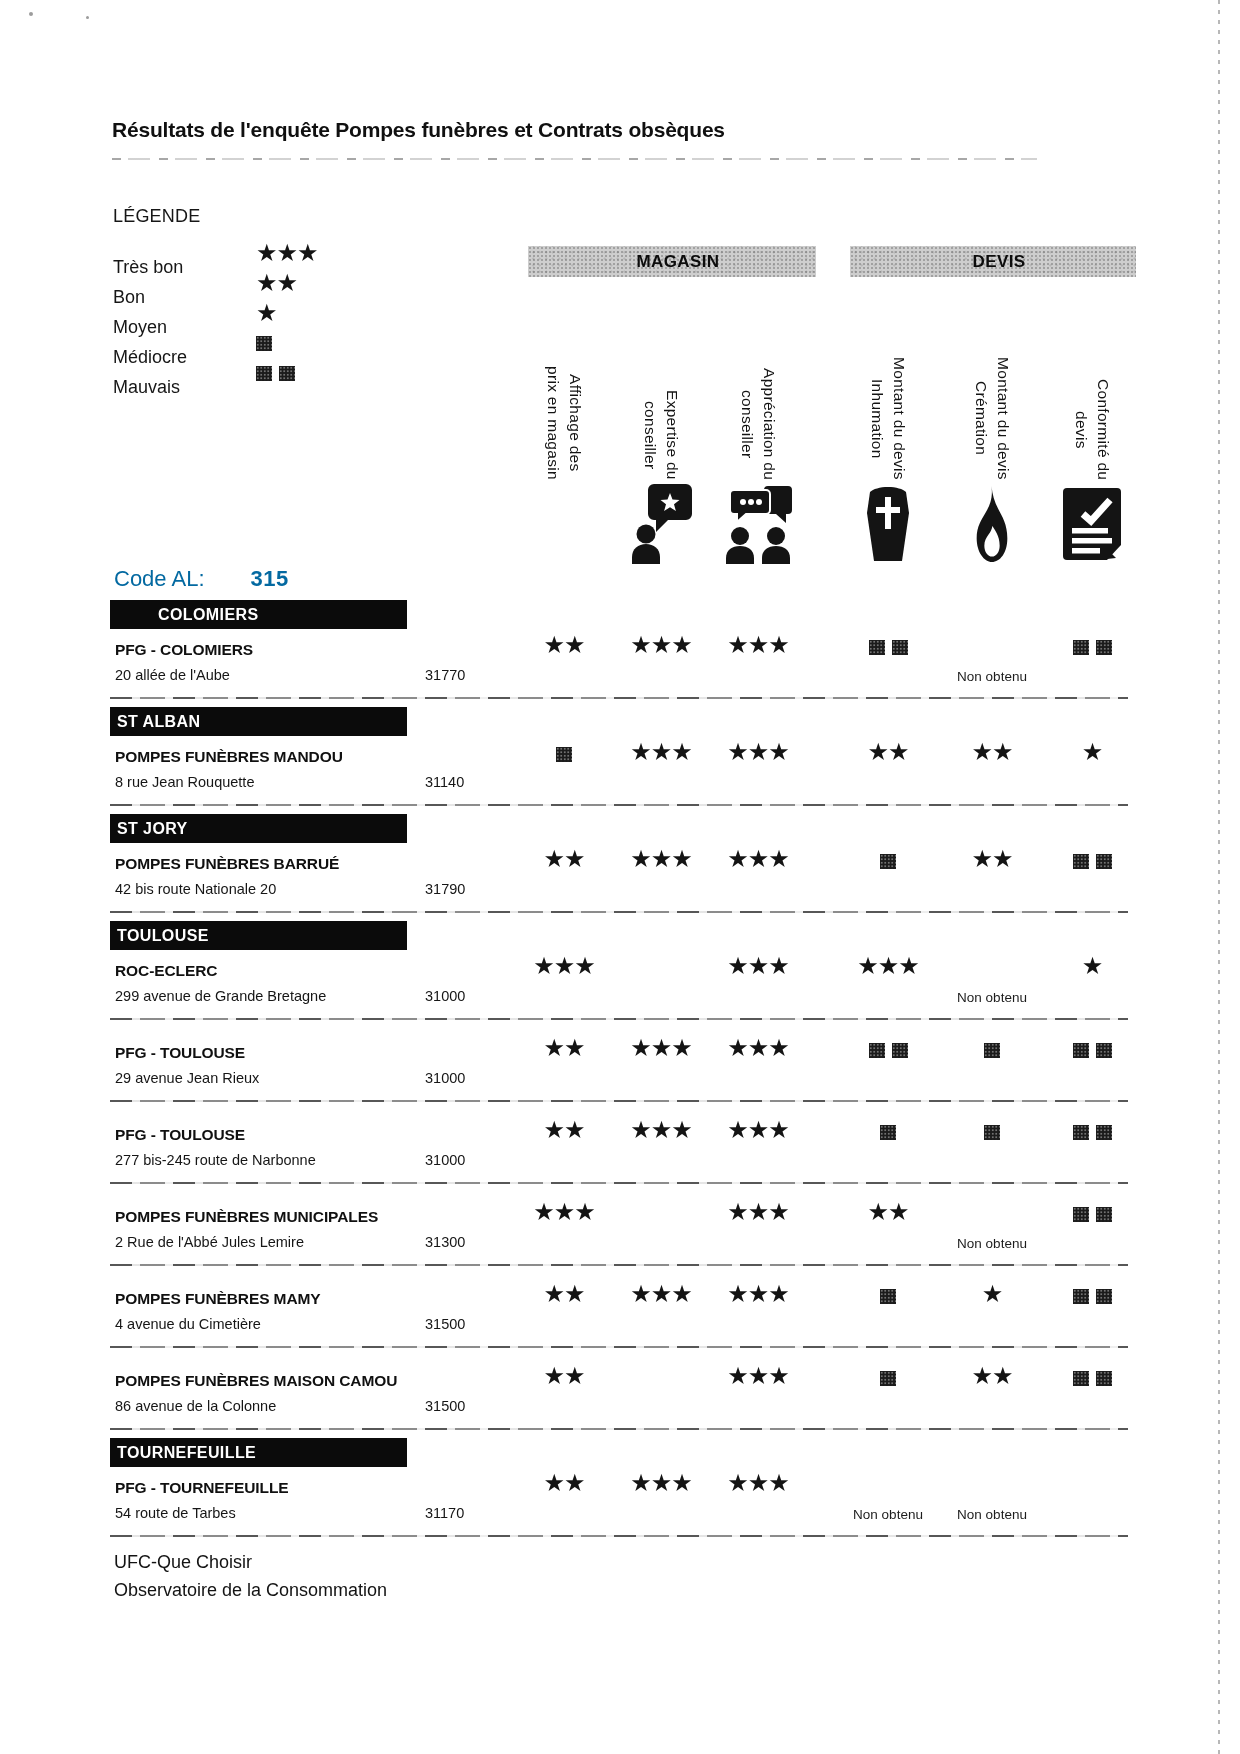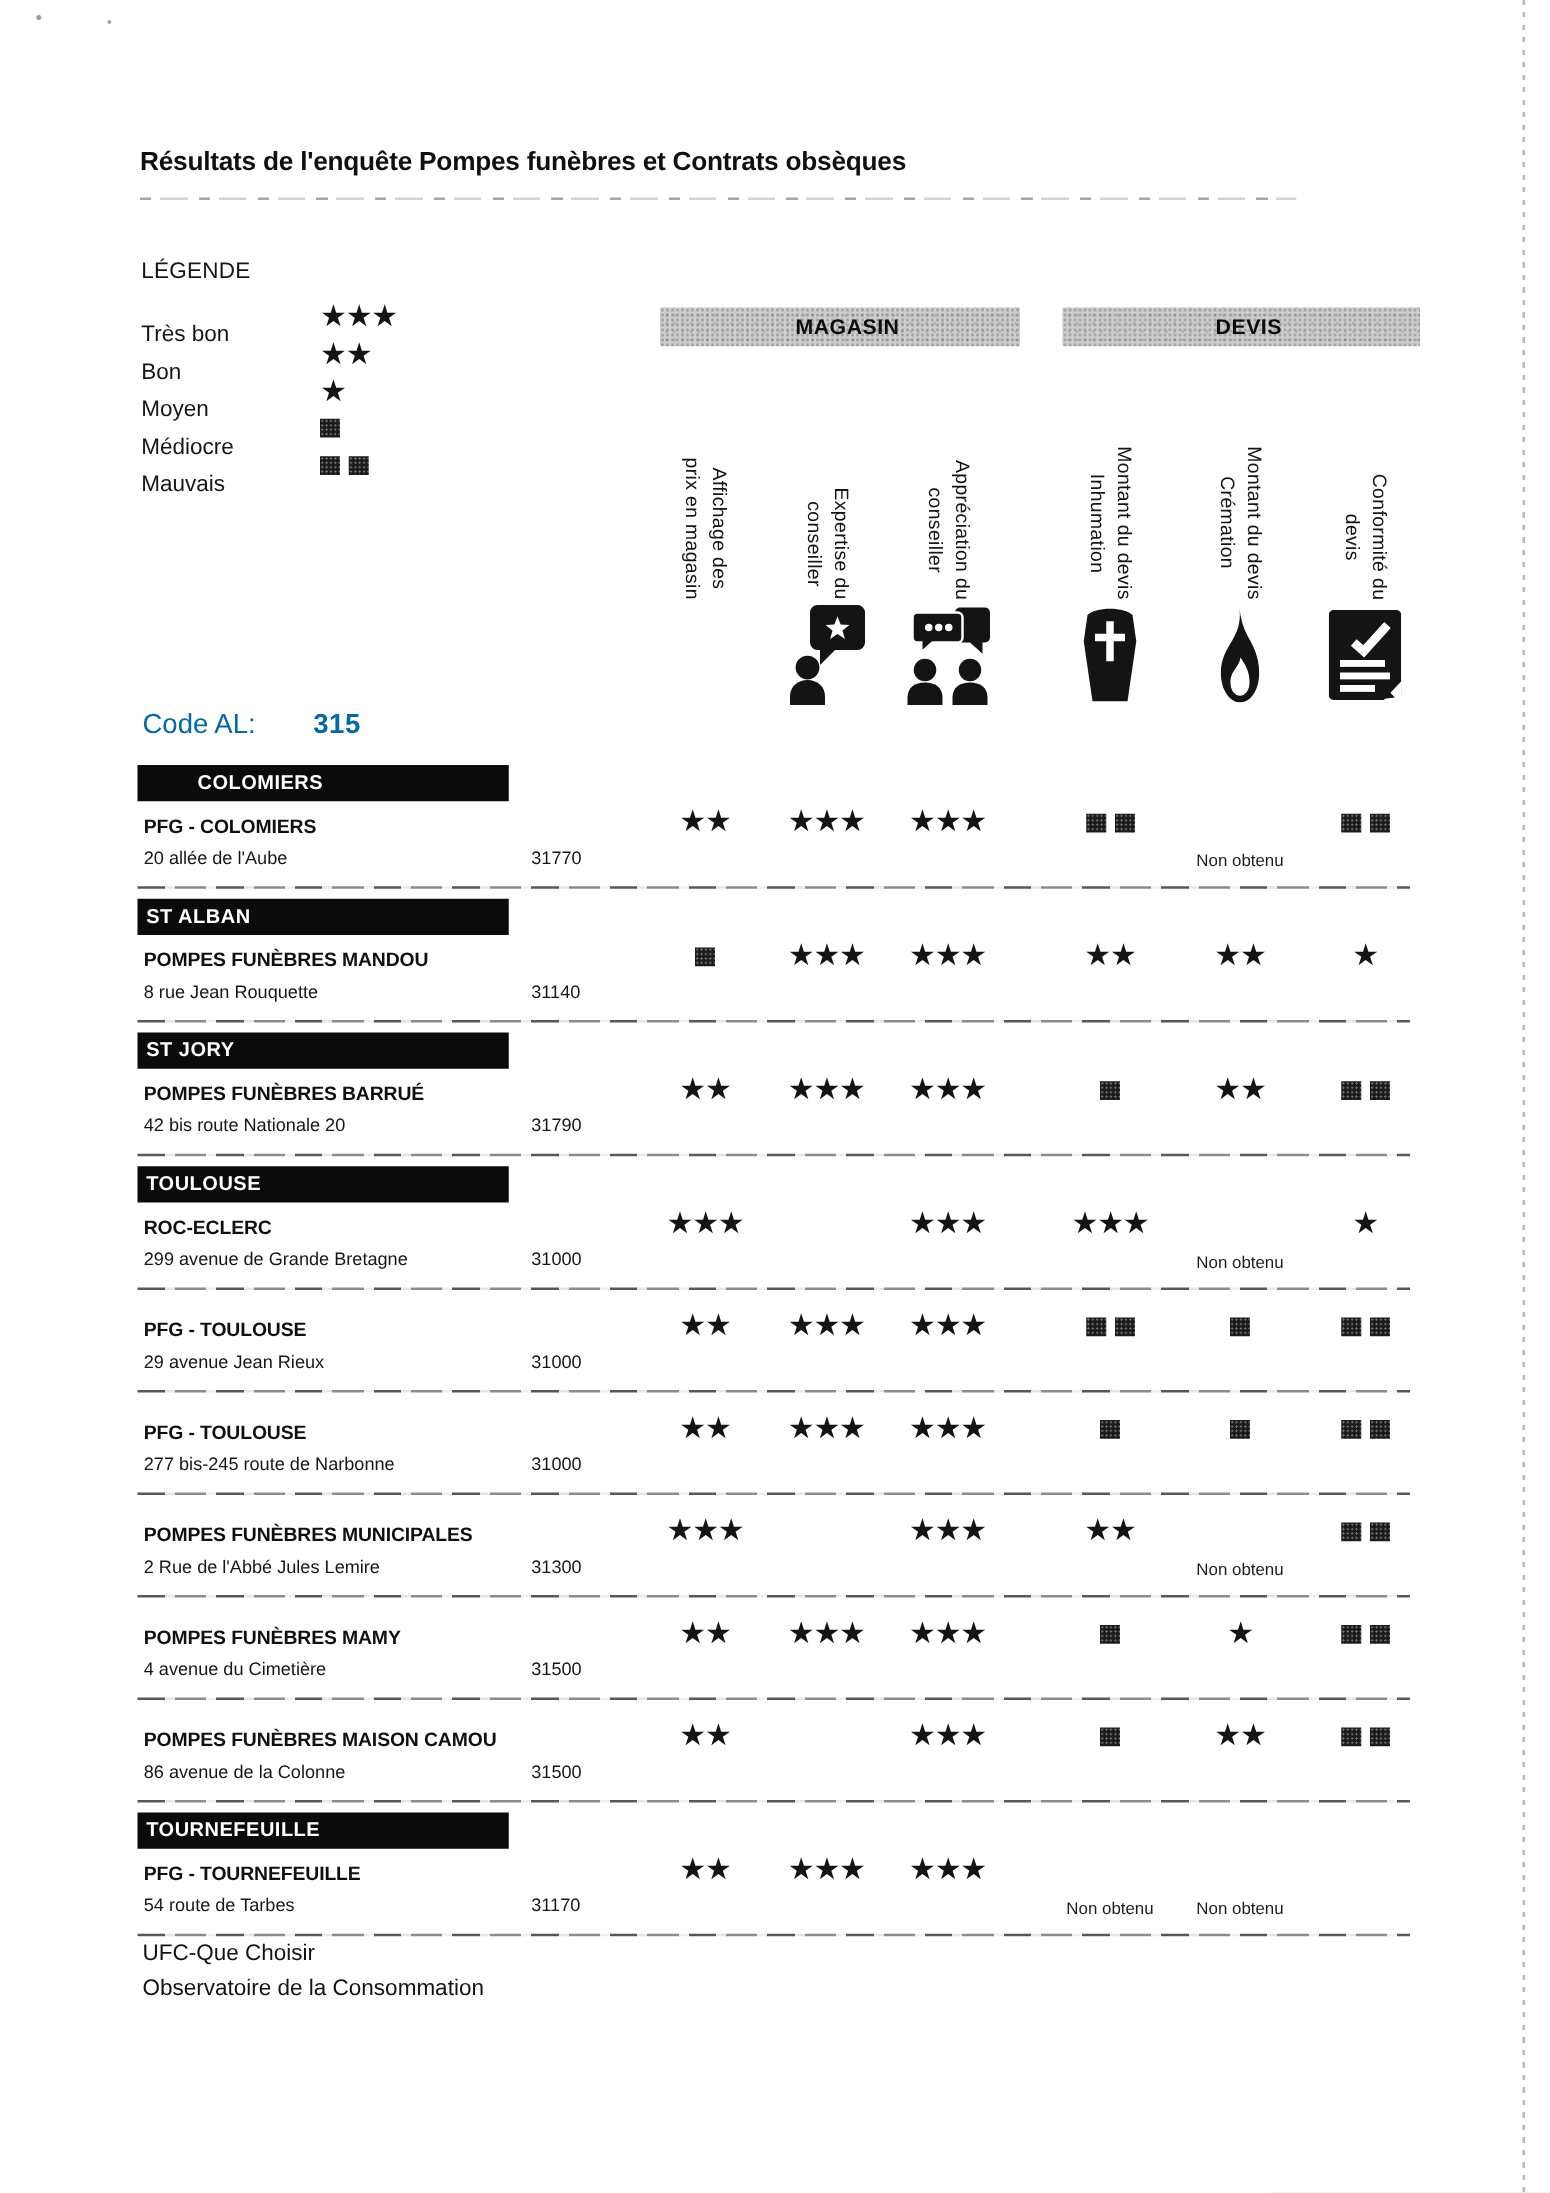--- a/index.html
+++ b/index.html
@@ -57,21 +57,21 @@
 
   .codeal { position:absolute; left:114px; top:566px; font-size:22px; display:flex; color:#0369a1; }
   .codeal .val { font-weight:bold; margin-left:46px; letter-spacing:.5px; }
 
   .table { position:absolute; left:110px; top:600px; width:1020px; }
   .section-band {
     width:297px; height:29px; background:#0b0b0b; color:#ffffff; font-weight:bold;
     font-size:16px; letter-spacing:.4px; display:flex; align-items:center;
     padding-left:7px; box-sizing:border-box; margin-top:8px;
   }
-  .table > .section-band:first-child { margin-top:12px;padding-left:48px; }
+  .table > .section-band:first-child { margin-top:0;padding-left:48px; }
   .trow { position:relative; height:70px; }
   .trow + .trow { margin-top:12px; }
   .rname  { position:absolute; left:5px; top:12px; font-size:15.5px; font-weight:bold; letter-spacing:-0.1px; color:#101010; white-space:nowrap; }
   .raddr  { position:absolute; left:5px; top:38px; font-size:14.5px; color:#161616; white-space:nowrap; }
   .rpostal{ position:absolute; left:315px; top:38px; font-size:14.5px; color:#161616; }
   .rcell  { position:absolute; top:0; width:120px; height:100%; text-align:center; }
   .rcell .stars { position:absolute; top:4px; left:0; right:0; font-size:24px; letter-spacing:-1px;
                   line-height:1; color:#141414; font-family:"DejaVu Sans",sans-serif; }
   .rcell .sqwrap { position:absolute; top:9px; left:0; right:0; }
   .rcell .nonobtenu { position:absolute; top:40px; left:0; right:0; font-size:13.5px; color:#1d1d1d; }

